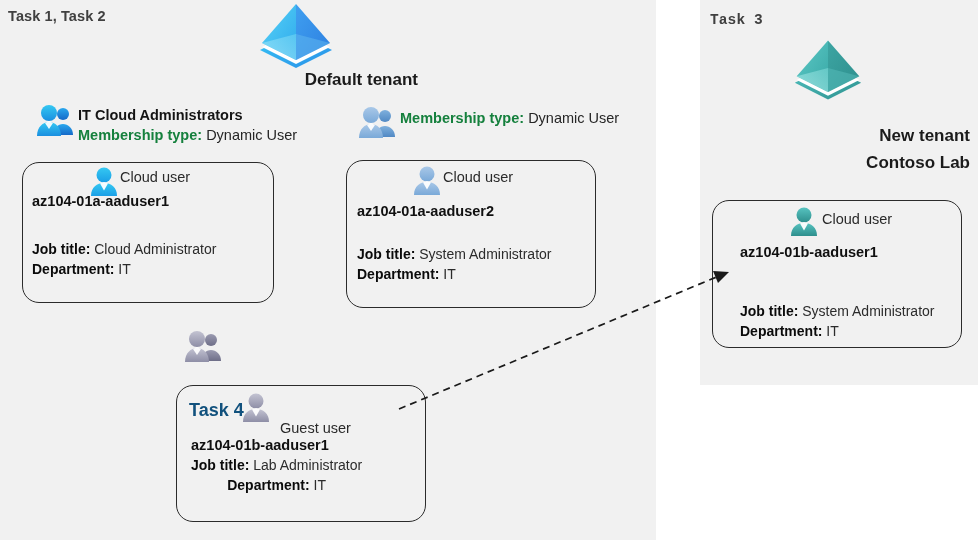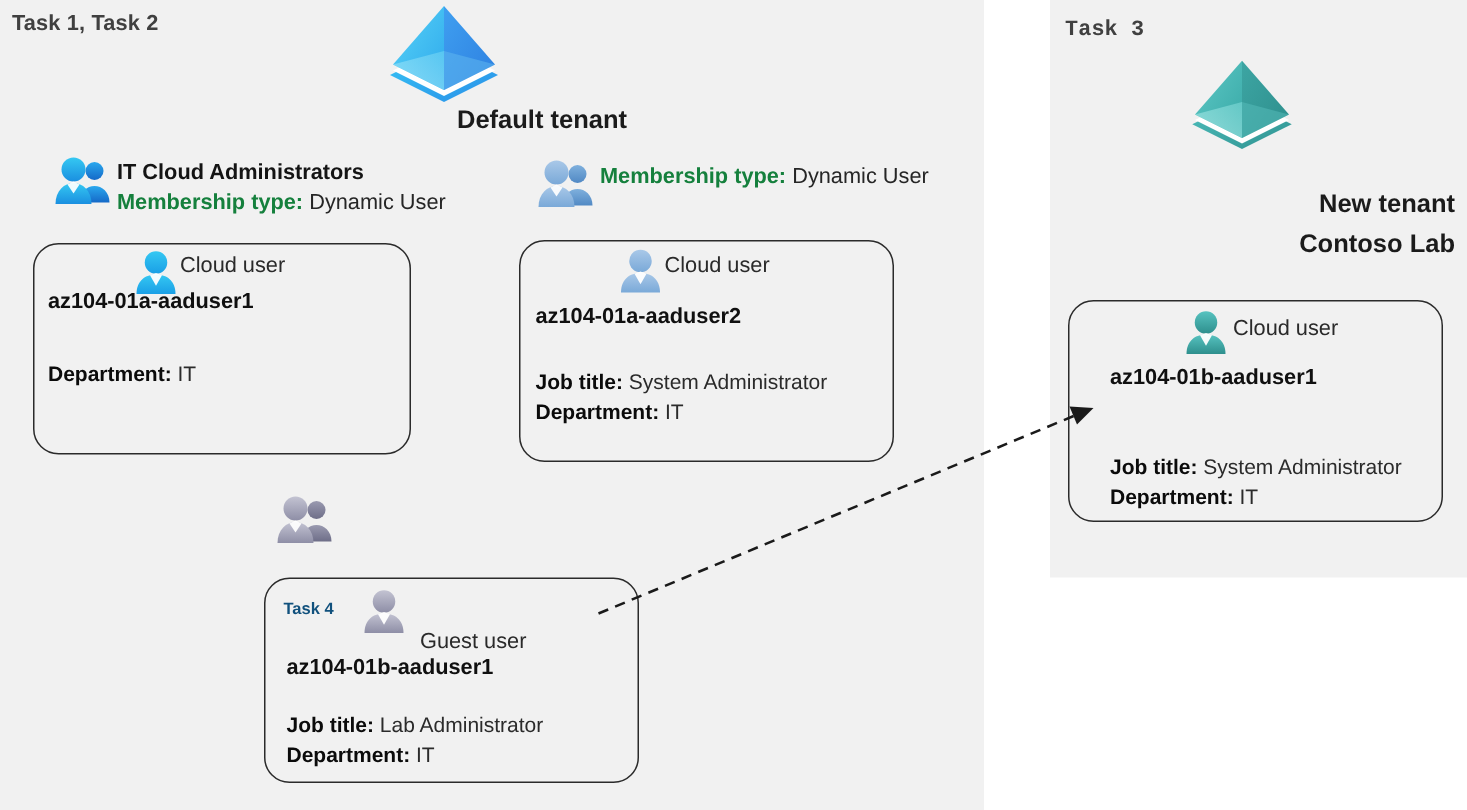--- a/index.html
+++ b/index.html
@@ -64,21 +64,21 @@
   .card-attrs{
     position:absolute;
     font-size:14px;
     line-height:19.5px;
     color:#2b2b2b;
     white-space:nowrap;
   }
   .card-attrs b{color:#0b0b0b;}
   .inline-task{
     position:absolute;
-    font-weight:bold;font-size:11px;color:#11517d;
+    font-weight:bold;font-size:18px;color:#11517d;
     white-space:nowrap;
   }
   .ico{position:absolute;}
   svg{display:block;overflow:visible;}
   #arrow-layer{position:absolute;left:0;top:0;width:978px;height:540px;pointer-events:none;}
 </style>
 </head>
 <body>
 
 <div class="panel" id="panel-left"></div>
@@ -184,20 +184,21 @@
       </linearGradient>
     </defs>
     <circle cx="14" cy="9" r="7.5" fill="url(#u1)"></circle>
     <path d="M1 30 c0-9 6-13 13-13 s13 4 13 13 z" fill="url(#u1)"></path>
     <path d="M10 17.5 l4 7 l4 -7 l-4 -1.5 z" fill="#ffffff" opacity="0.95"></path>
   </svg>
 </div>
 <div class="card-usertype" style="left:120px;top:169px;">Cloud user</div>
 <div class="card-upn" style="left:32px;top:193px;text-align:right;">az104-01a-aaduser1</div>
 <div class="card-attrs" style="left:32px;top:240px;">
+  <div><b>Job title:</b> <span>Cloud Administrator</span></div>
   <div><b>Department:</b> <span>IT</span></div>
 </div>
 
 <div class="ico" style="left:358px;top:106px;">
   <svg width="40" height="34" viewBox="0 0 40 34">
     <defs>
       <linearGradient id="g2a" x1="0" y1="0" x2="0" y2="1">
         <stop offset="0" stop-color="#a9c8e8"></stop>
           <stop offset="1" stop-color="#7aa9d8"></stop>
       </linearGradient>
@@ -270,21 +271,21 @@
           <stop offset="1" stop-color="#8e8ea6"></stop>
       </linearGradient>
     </defs>
     <circle cx="14" cy="9" r="7.5" fill="url(#u3)"></circle>
     <path d="M1 30 c0-9 6-13 13-13 s13 4 13 13 z" fill="url(#u3)"></path>
     <path d="M10 17.5 l4 7 l4 -7 l-4 -1.5 z" fill="#ffffff" opacity="0.95"></path>
   </svg>
 </div>
 <div class="card-usertype" style="left:280px;top:420px;">Guest user</div>
 <div class="card-upn" style="left:191px;top:437px;">az104-01b-aaduser1</div>
-<div class="card-attrs" style="left:191px;top:474px;">
+<div class="card-attrs" style="left:191px;top:456px;text-align:center;">
   <div><b>Job title:</b> <span>Lab Administrator</span></div>
   <div><b>Department:</b> <span>IT</span></div>
 </div>
 
 <div class="card" style="left:712px;top:200px;width:250px;height:148px;"></div>
 <div class="ico" style="left:790px;top:206px;">
   <svg width="28" height="30" viewBox="0 0 28 30">
     <defs>
       <linearGradient id="u4" x1="0" y1="0" x2="0" y2="1">
         <stop offset="0" stop-color="#57c3c0"></stop>

